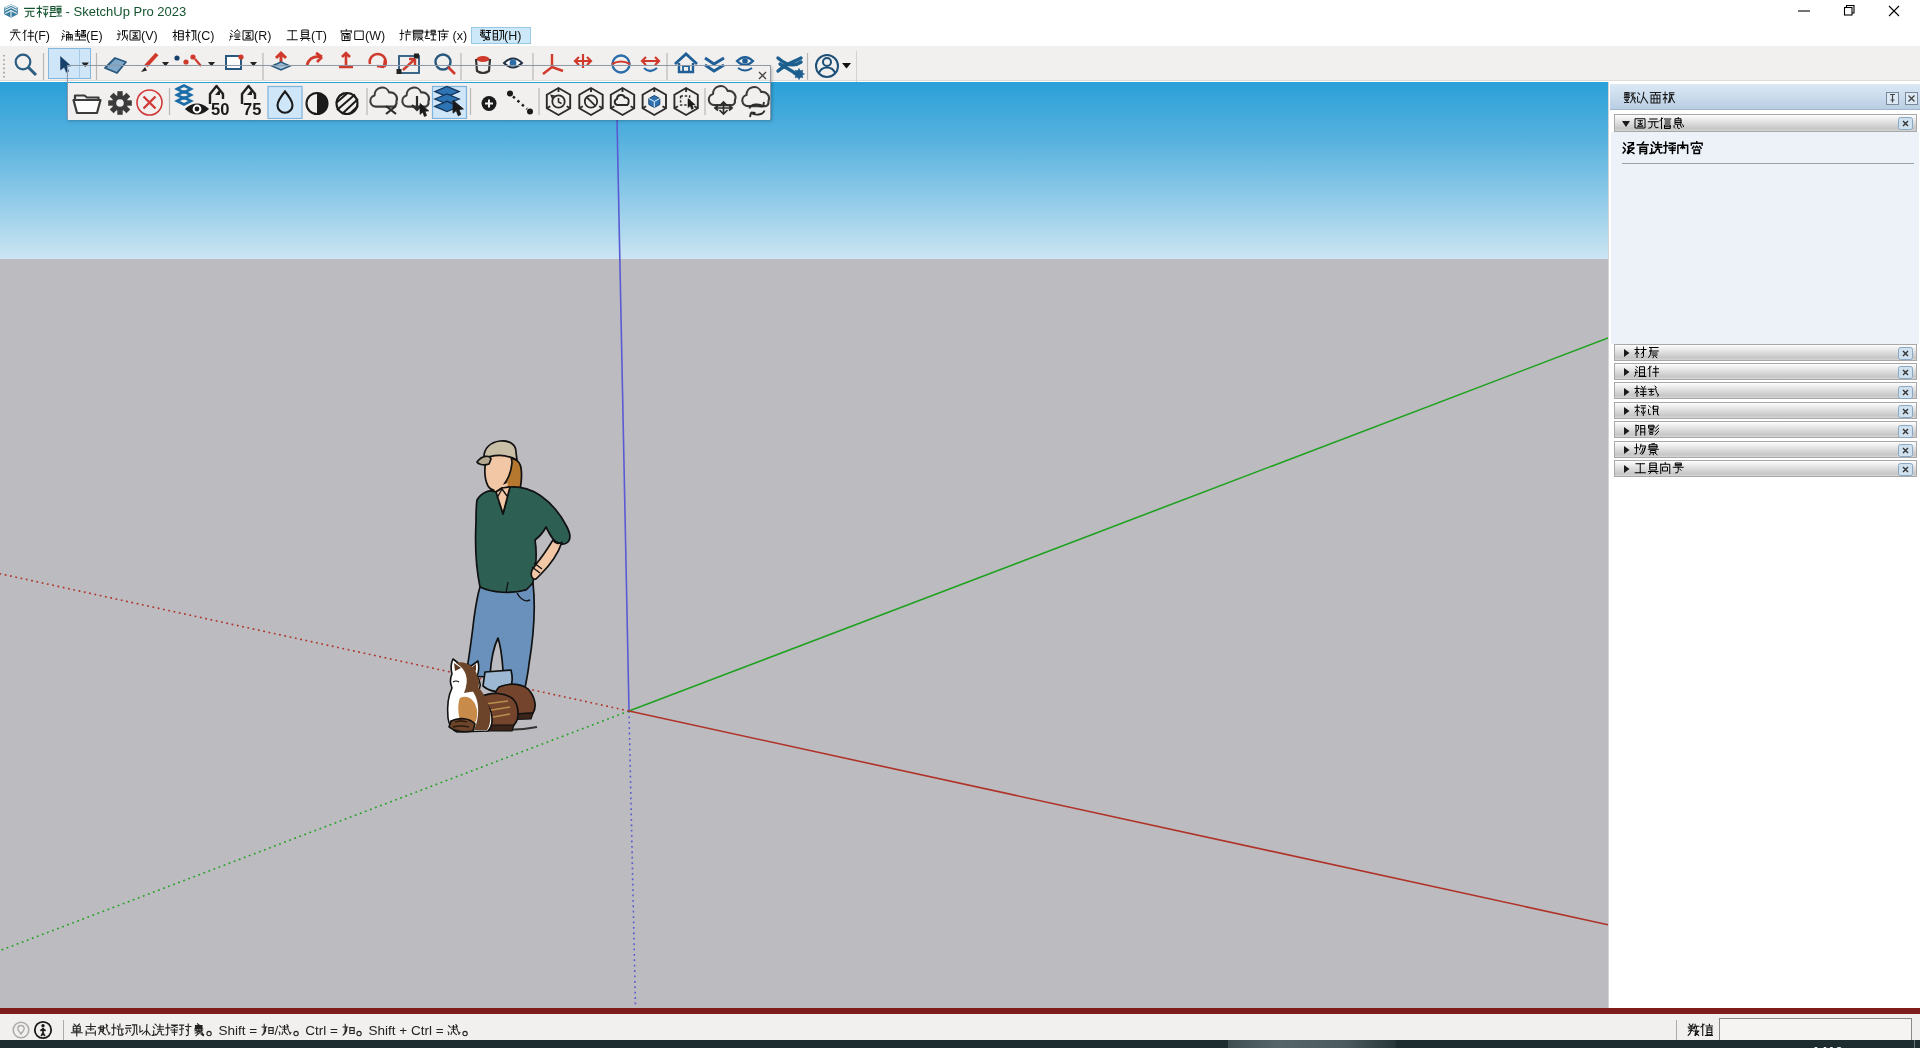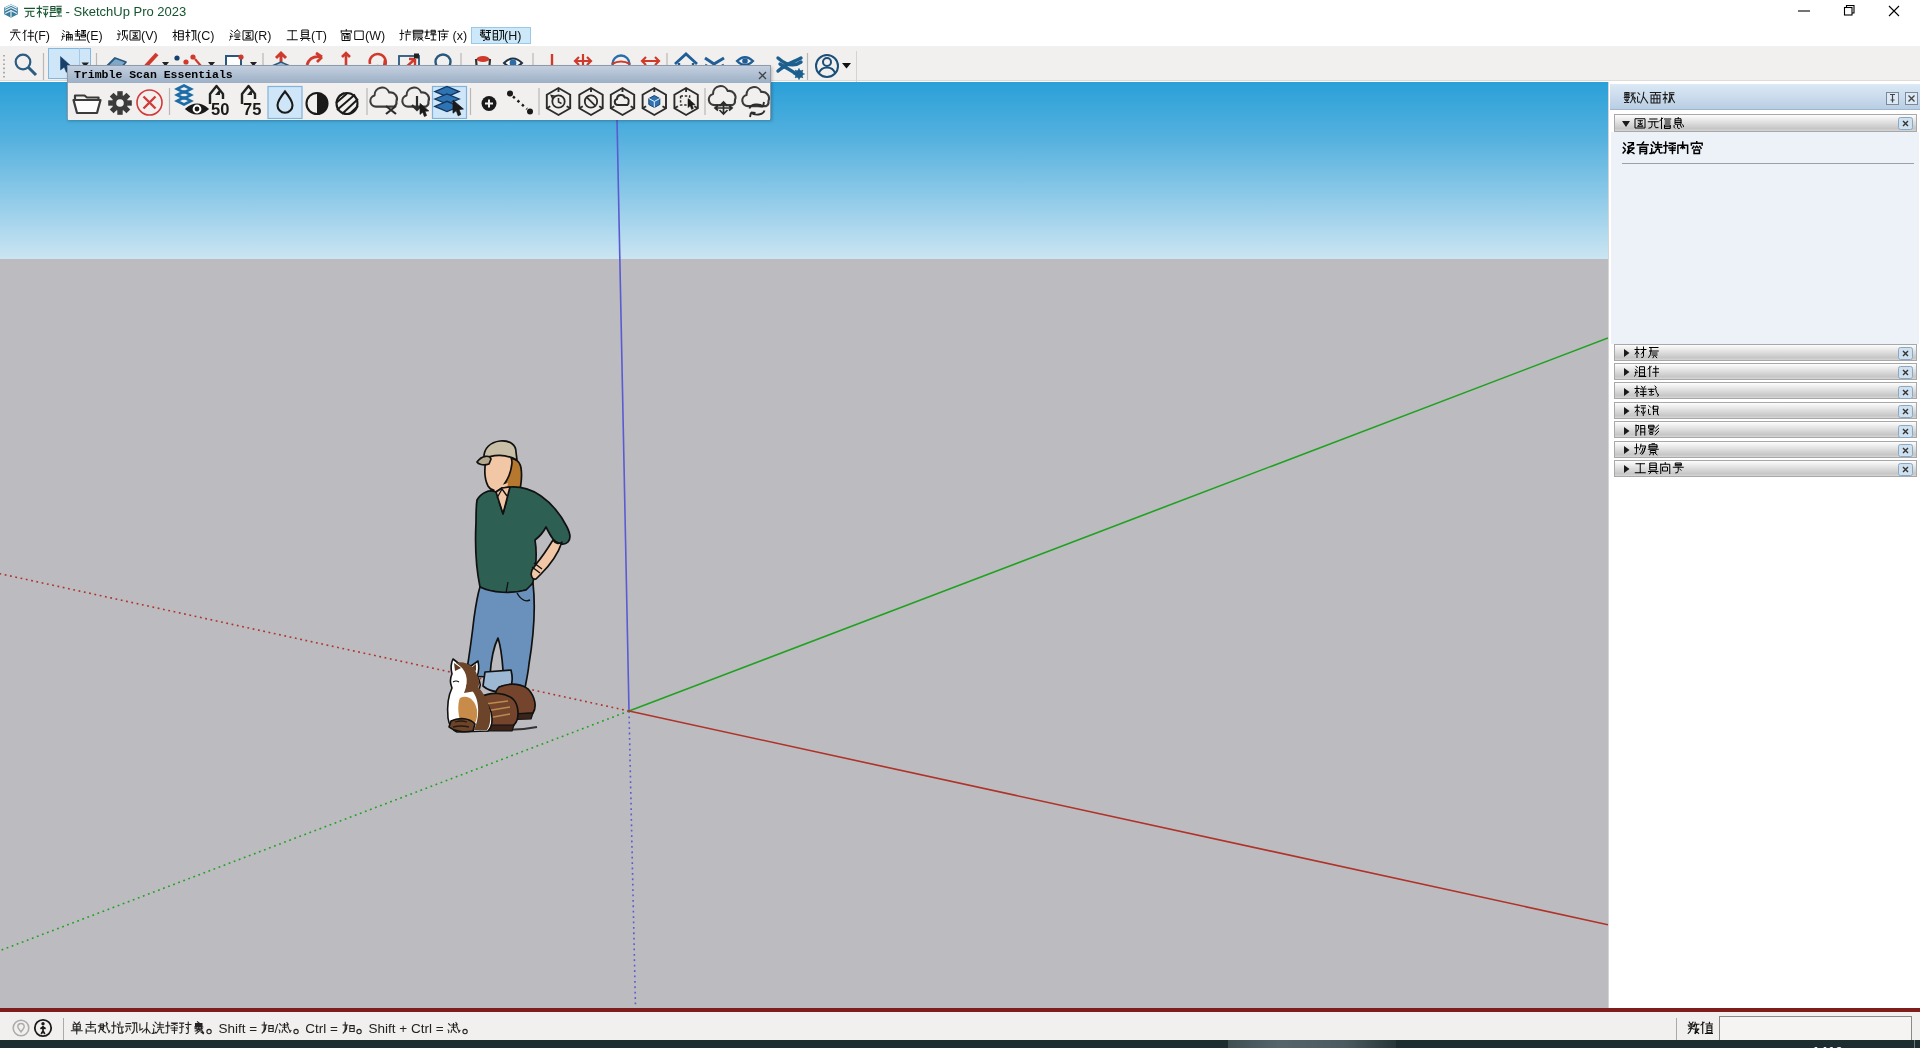--- a/index.html
+++ b/index.html
@@ -210,23 +210,20 @@
 <path d="M30,250 C42,258 48,270 50,281 C51,289 50,296 47,300 L34,300 C41,286 40,262 26,256 Z" fill="#6b4429" stroke="none"></path>
 <path d="M20,268 C28,264 35,270 37,280 C38,289 35,296 29,298 L22,296 C18,288 17,274 20,268 Z" fill="#c88b4a" stroke="none"></path>
 <path d="M11,291 C19,287 30,288 35,294 L33,301 C24,303 14,301 9,297 Z" fill="#6b4429"></path>
 <path d="M15,292 Q21,290 27,292 M13,297 Q21,295 29,297" stroke="#2a1a10" stroke-width="1.3" fill="none"></path>
 <path d="M13,252 Q16,250 19,252" fill="none" stroke-width="1.1"></path>
 
 </g>
     </svg>
   </div>
 <div class="abs" style="left:67px;top:65px;width:704px;height:54px;border:1px solid #8e9aa8;box-shadow:1px 2px 3px rgba(0,0,0,.25)">
-    <div class="abs" style="left:0;top:0;width:702px;height:16.5px;background:linear-gradient(#c3cfdf,#9db0c6);font-family:'Liberation Mono',monospace;font-weight:bold;font-size:11.5px;color:#000">
-      <span style="position:absolute;left:6px;top:2px">Trimble Scan Essentials</span>
-    </div>
     <div class="abs" style="left:0;top:16.5px;width:702px;height:37px;background:#f1f0ee"></div>
     <svg class="abs" style="left:690px;top:5px" width="9" height="9" viewBox="0 0 9 9">
       <path d="M1,1 L8,8 M8,1 L1,8" stroke="#444" stroke-width="1.3"></path>
     </svg>
     <svg class="abs" style="left:0;top:0" width="702" height="53" viewBox="0 0 702 53">
       <path d="M7,33 V29.5 H16.5 L19,31.5 H30.5 V33.5" fill="none" stroke="#3b3b3b" stroke-width="2.2" stroke-linejoin="round"></path>
       <path d="M5.5,34 H32.5 L29,47 H9 Z" fill="#fdfdfd" stroke="#3b3b3b" stroke-width="2.2" stroke-linejoin="round"></path>
       <path d="M59.2,37 L63.8,37" stroke="#3b3b3b" stroke-width="5.4"></path>
       <path d="M57.0912,42.0912 L60.3439,45.3439" stroke="#3b3b3b" stroke-width="5.4"></path>
       <path d="M52,44.2 L52,48.8" stroke="#3b3b3b" stroke-width="5.4"></path>
@@ -456,21 +453,21 @@
           <path d="M50,4V16M14,18V92M14,18H86V92M32,40H68V72H32Z"></path>
         </svg><svg class="g " width="12.5" height="12.5" viewBox="0 0 100 100">
           <path d="M30,8H74V30H30ZM30,19H74M10,42H90M50,42V68Q50,92 30,88M62,56L72,66"></path>
         </svg></div>
       <svg class="abs" style="right:3px;top:2.5px" width="15" height="13" viewBox="0 0 15 13">
         <rect x="0.5" y="0.5" width="14" height="12" rx="2" fill="#cfe0ef" stroke="#8aa8c4"></rect>
         <path d="M5,4 L10,9 M10,4 L5,9" stroke="#333" stroke-width="1.4"></path>
       </svg>
     </div>
   </div>
-<div class="abs" style="left:0;top:1008px;width:1920px;height:32px;background:#f1f0ee;border-top:4px solid #7f1d1d">
+<div class="abs" style="left:0;top:1008px;width:1920px;height:32px;background:#f1f0ee;border-top:6px solid #7f1d1d">
     <svg class="abs" style="left:10px;top:6px" width="48" height="20" viewBox="0 0 48 20">
 <circle cx="11" cy="10" r="7.8" fill="none" stroke="#ababab" stroke-width="1.6"></circle>
 <path d="M11,5.5 a3.2,3.2 0 0 1 3.2,3.2 c0,2 -2,3 -3.2,5.3 c-1.2,-2.3 -3.2,-3.3 -3.2,-5.3 a3.2,3.2 0 0 1 3.2,-3.2 Z" fill="none" stroke="#ababab" stroke-width="1.4"></path>
 <circle cx="33" cy="10" r="8.2" fill="none" stroke="#1a1a1a" stroke-width="1.8"></circle>
 <circle cx="33" cy="5.8" r="1.7" fill="#1a1a1a"></circle>
 <path d="M33,8 L33,13 M33,9 L30.4,10.8 M33,9 L35.6,10.8 M33,13 L31.2,16 M33,13 L34.8,16" stroke="#1a1a1a" stroke-width="1.7" fill="none"></path>
 </svg>
     <div class="abs" style="left:63px;top:6px;width:1px;height:23px;background:#aaa"></div>
     <div class="abs row" style="left:70px;top:9px;font-size:13.5px;color:#222"><svg class="g " width="13.5" height="13.5" viewBox="0 0 100 100">
         <path d="M30,8L42,20M70,8L58,20M24,24H76V60H24ZM50,24V60M24,42H76M10,72H90M50,60V96"></path>

